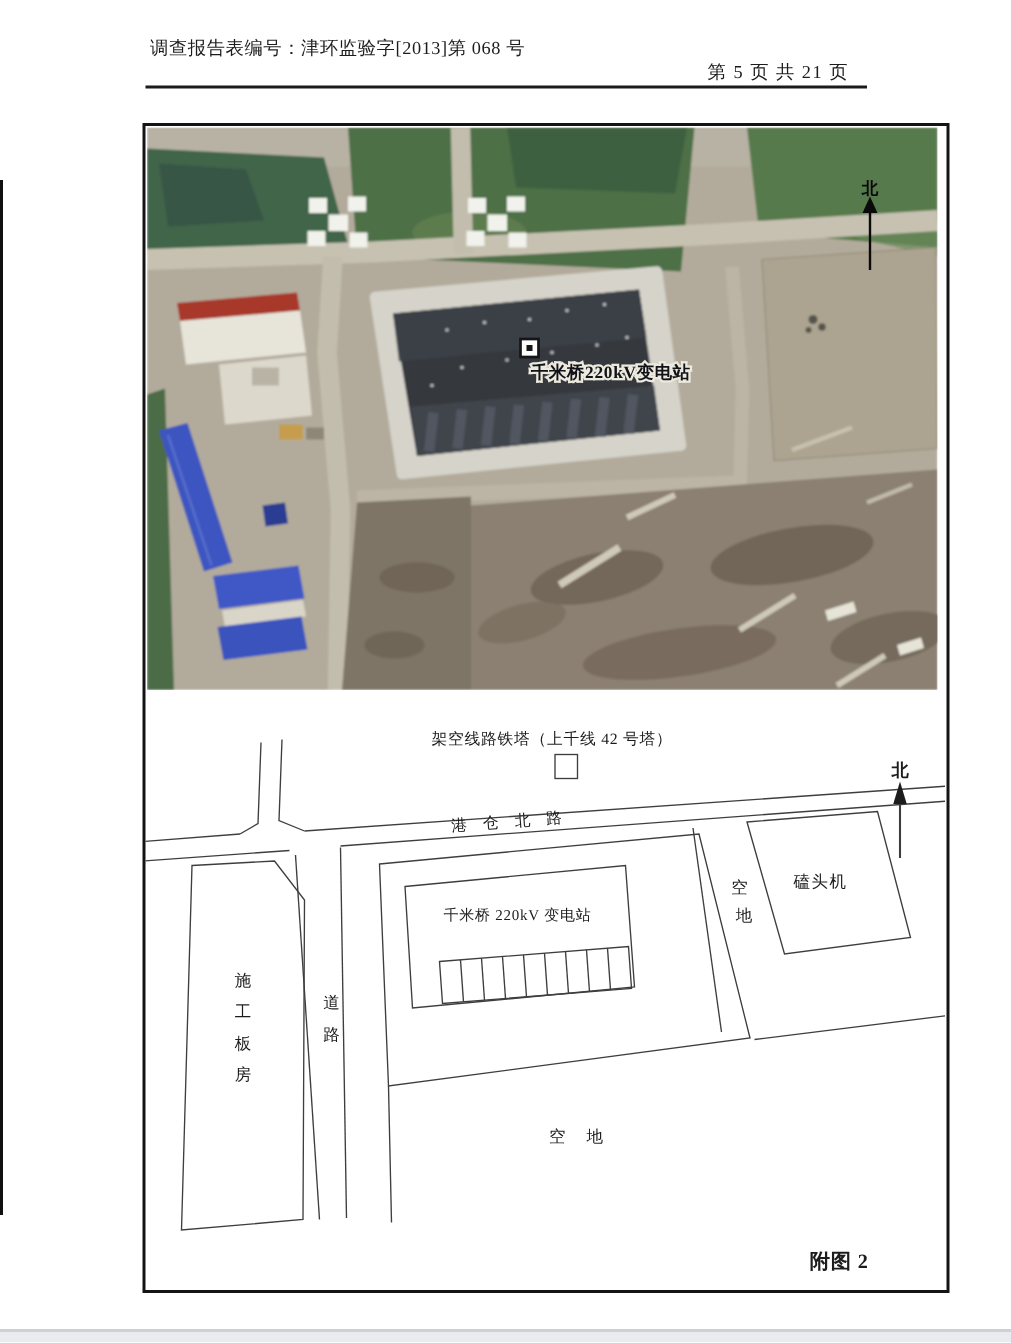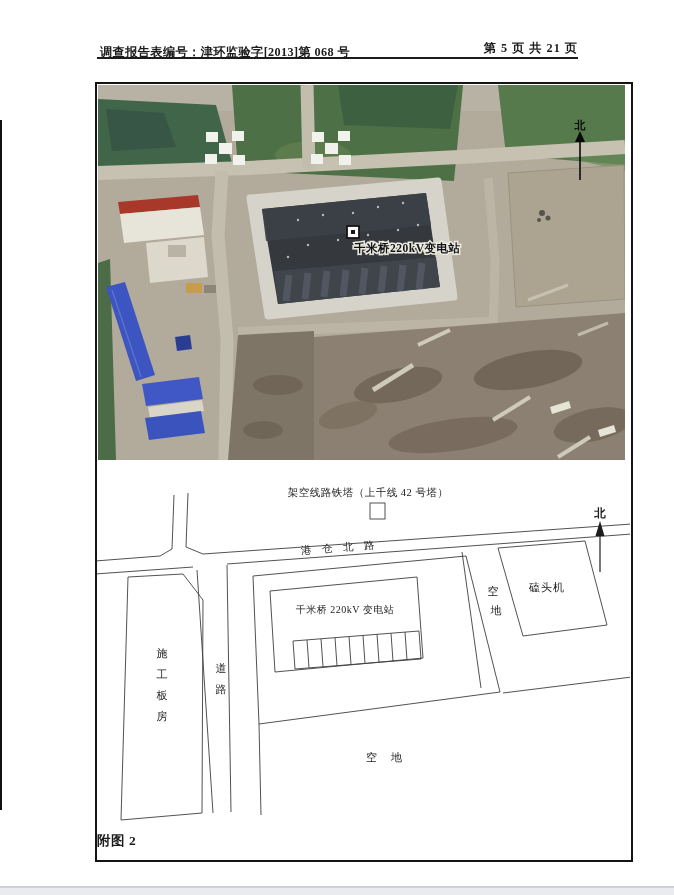--- a/index.html
+++ b/index.html
@@ -6,38 +6,38 @@
   body{
     width:674px;height:895px;position:relative;overflow:hidden;
     background:#ffffff;
     font-family:"Liberation Serif","DejaVu Serif",serif;
     color:#1c1c1c;
   }
   .page-edge-left{position:absolute;left:0;top:120px;width:2px;height:690px;background:#101010;}
   .bottom-band-line{position:absolute;left:0;top:886px;width:674px;height:2px;background:#cdd0d6;}
   .bottom-band{position:absolute;left:0;top:888px;width:674px;height:7px;background:#e9ebef;}
   .header-left{
-    position:absolute;left:100px;top:44px;font-size:12.2px;font-weight:700;letter-spacing:.4px;
+    position:absolute;left:100px;top:24px;font-size:12.2px;font-weight:400;letter-spacing:.4px;
     white-space:nowrap;
     text-align:right;
   }
   .header-right{
-    position:absolute;right:96px;top:40px;font-size:12.2px;font-weight:700;letter-spacing:1px;
+    position:absolute;right:108px;top:40px;font-size:12.2px;font-weight:400;letter-spacing:1px;
     white-space:nowrap;
   }
   .header-rule{position:absolute;left:97px;top:57px;width:481px;height:2px;background:#1b1b1b;}
   .figure-frame{
     position:absolute;left:95px;top:82px;width:534px;height:776px;
     border:2px solid #141414;background:#ffffff;
   }
   .sat-svg{position:absolute;left:1px;top:1px;}
   .diagram-svg{position:absolute;left:0px;top:381px;}
   .caption{
     position:absolute;left:0;top:748px;width:100%;
-    display:flex;justify-content:flex-start;gap:40px;padding-right:35px;box-sizing:border-box;
+    display:flex;justify-content:flex-end;gap:40px;padding-right:52px;box-sizing:border-box;
     font-size:13.5px;font-weight:600;letter-spacing:.5px;white-space:nowrap;
   }
   svg text{font-family:"Liberation Serif","DejaVu Serif",serif;}
 </style>
 </head>
 <body>
 
 <div class="page-edge-left"></div>
 <div class="header-left">调查报告表编号：津环监验字[2013]第 068 号</div>
 <div class="header-right">第 5 页 共 21 页</div>

